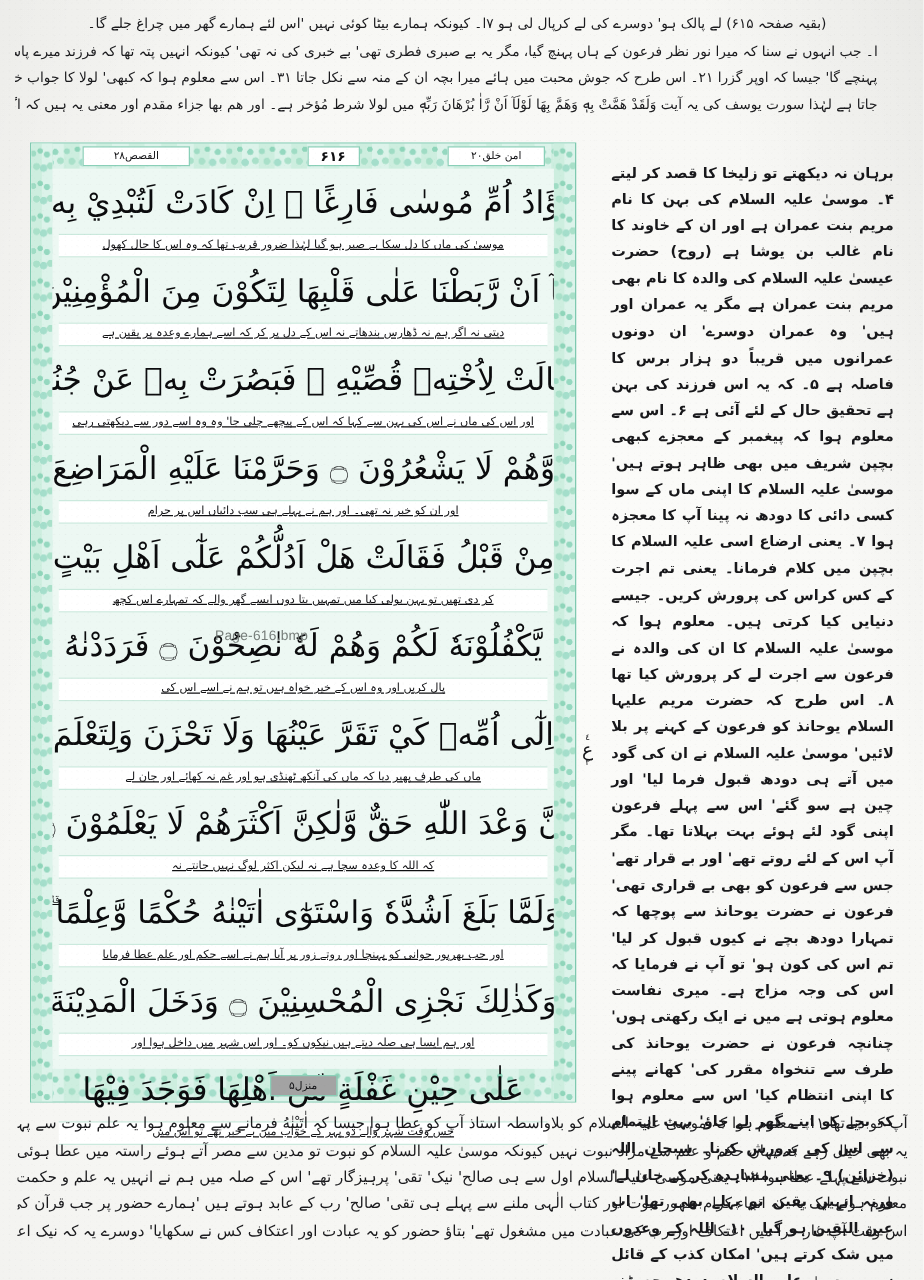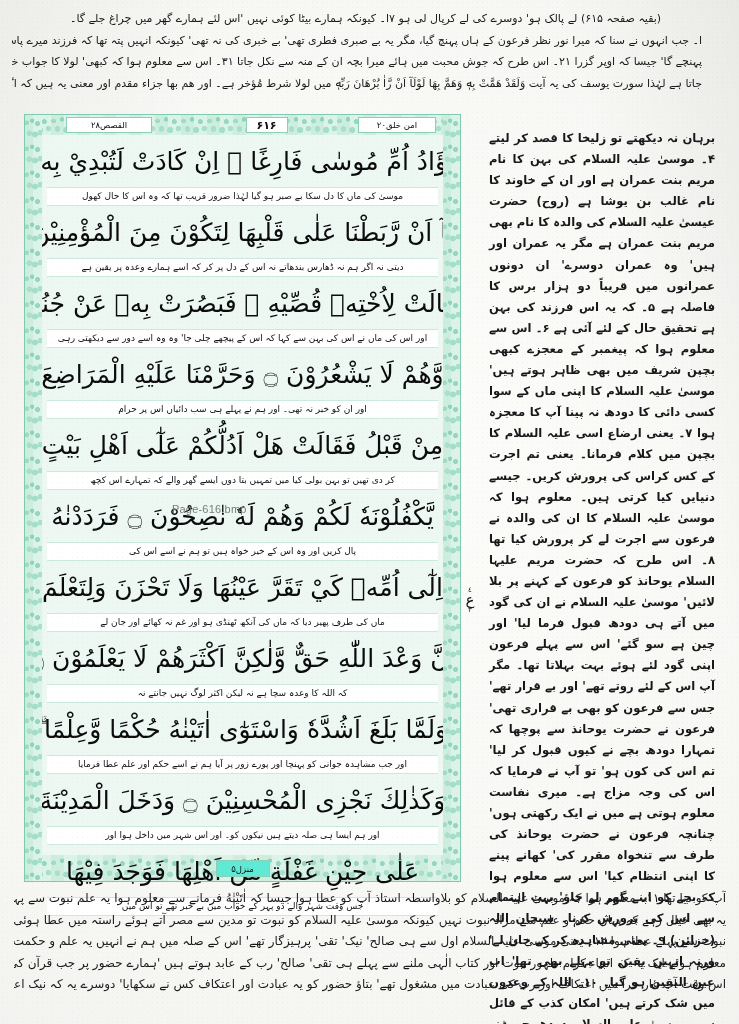--- a/index.html
+++ b/index.html
@@ -162,31 +162,32 @@
     display: flex;
     align-items: center;
     justify-content: center;
     direction: rtl;
     white-space: nowrap;
     overflow: hidden;
     font-size: 9px;
     line-height: 1;
     color: #101013;
     letter-spacing: .2px;
+    text-decoration: underline;
   }
 
   
   #manzil {
     position: absolute;
     left: 50%;
     transform: translateX(-50%);
     bottom: 4px;
     width: 52px;
     height: 15px;
-    background: #5eead4;
+    background: #a3a3a3;
     border: 1px solid #8ad0b8;
     display: flex;
     align-items: center;
     justify-content: center;
     font-size: 8.5px;
     color: #0e0e11;
     direction: rtl;
   }
 
   
@@ -277,21 +278,21 @@
       <div class="ayah">يَّكْفُلُوْنَهٗ لَكُمْ وَهُمْ لَهٗ نٰصِحُوْنَ ۝ فَرَدَدْنٰهُ</div>
       <div class="gloss">پال کریں اور وہ اس کے خیر خواہ ہیں تو ہم نے اسے اس کی</div>
 
       <div class="ayah">اِلٰٓى اُمِّهٖ كَيْ تَقَرَّ عَيْنُهَا وَلَا تَحْزَنَ وَلِتَعْلَمَ</div>
       <div class="gloss">ماں کی طرف پھیر دیا کہ ماں کی آنکھ ٹھنڈی ہو اور غم نہ کھائے اور جان لے</div>
 
       <div class="ayah">اَنَّ وَعْدَ اللّٰهِ حَقٌّ وَّلٰكِنَّ اَكْثَرَهُمْ لَا يَعْلَمُوْنَ ۝</div>
       <div class="gloss">کہ اللہ کا وعدہ سچا ہے نہ لیکن اکثر لوگ نہیں جانتے نہ</div>
 
       <div class="ayah">وَلَمَّا بَلَغَ اَشُدَّهٗ وَاسْتَوٰٓى اٰتَيْنٰهُ حُكْمًا وَّعِلْمًا ۗ</div>
-      <div class="gloss">اور جب مشاہدہ جوانی کو پہنچا اور پورے زور پر آیا ہم نے اسے حکم اور علم عطا فرمایا</div>
+      <div class="gloss">اور جب بھرپور جوانی کو پہنچا اور روتے زور پر آیا ہم نے اسے حکم اور علم عطا فرمایا</div>
 
       <div class="ayah">وَكَذٰلِكَ نَجْزِى الْمُحْسِنِيْنَ ۝ وَدَخَلَ الْمَدِيْنَةَ</div>
       <div class="gloss">اور ہم ایسا ہی صلہ دیتے ہیں نیکوں کو۔ اور اس شہر میں داخل ہوا اور</div>
 
       <div class="ayah">عَلٰى حِيْنِ غَفْلَةٍ مِّنْ اَهْلِهَا فَوَجَدَ فِيْهَا</div>
       <div class="gloss">جس وقت شہر والے دو پہر کے خواب میں بے خبر تھے تو اس میں</div>
     </div>
 
     <div id="manzil">منزل۵</div>
 

